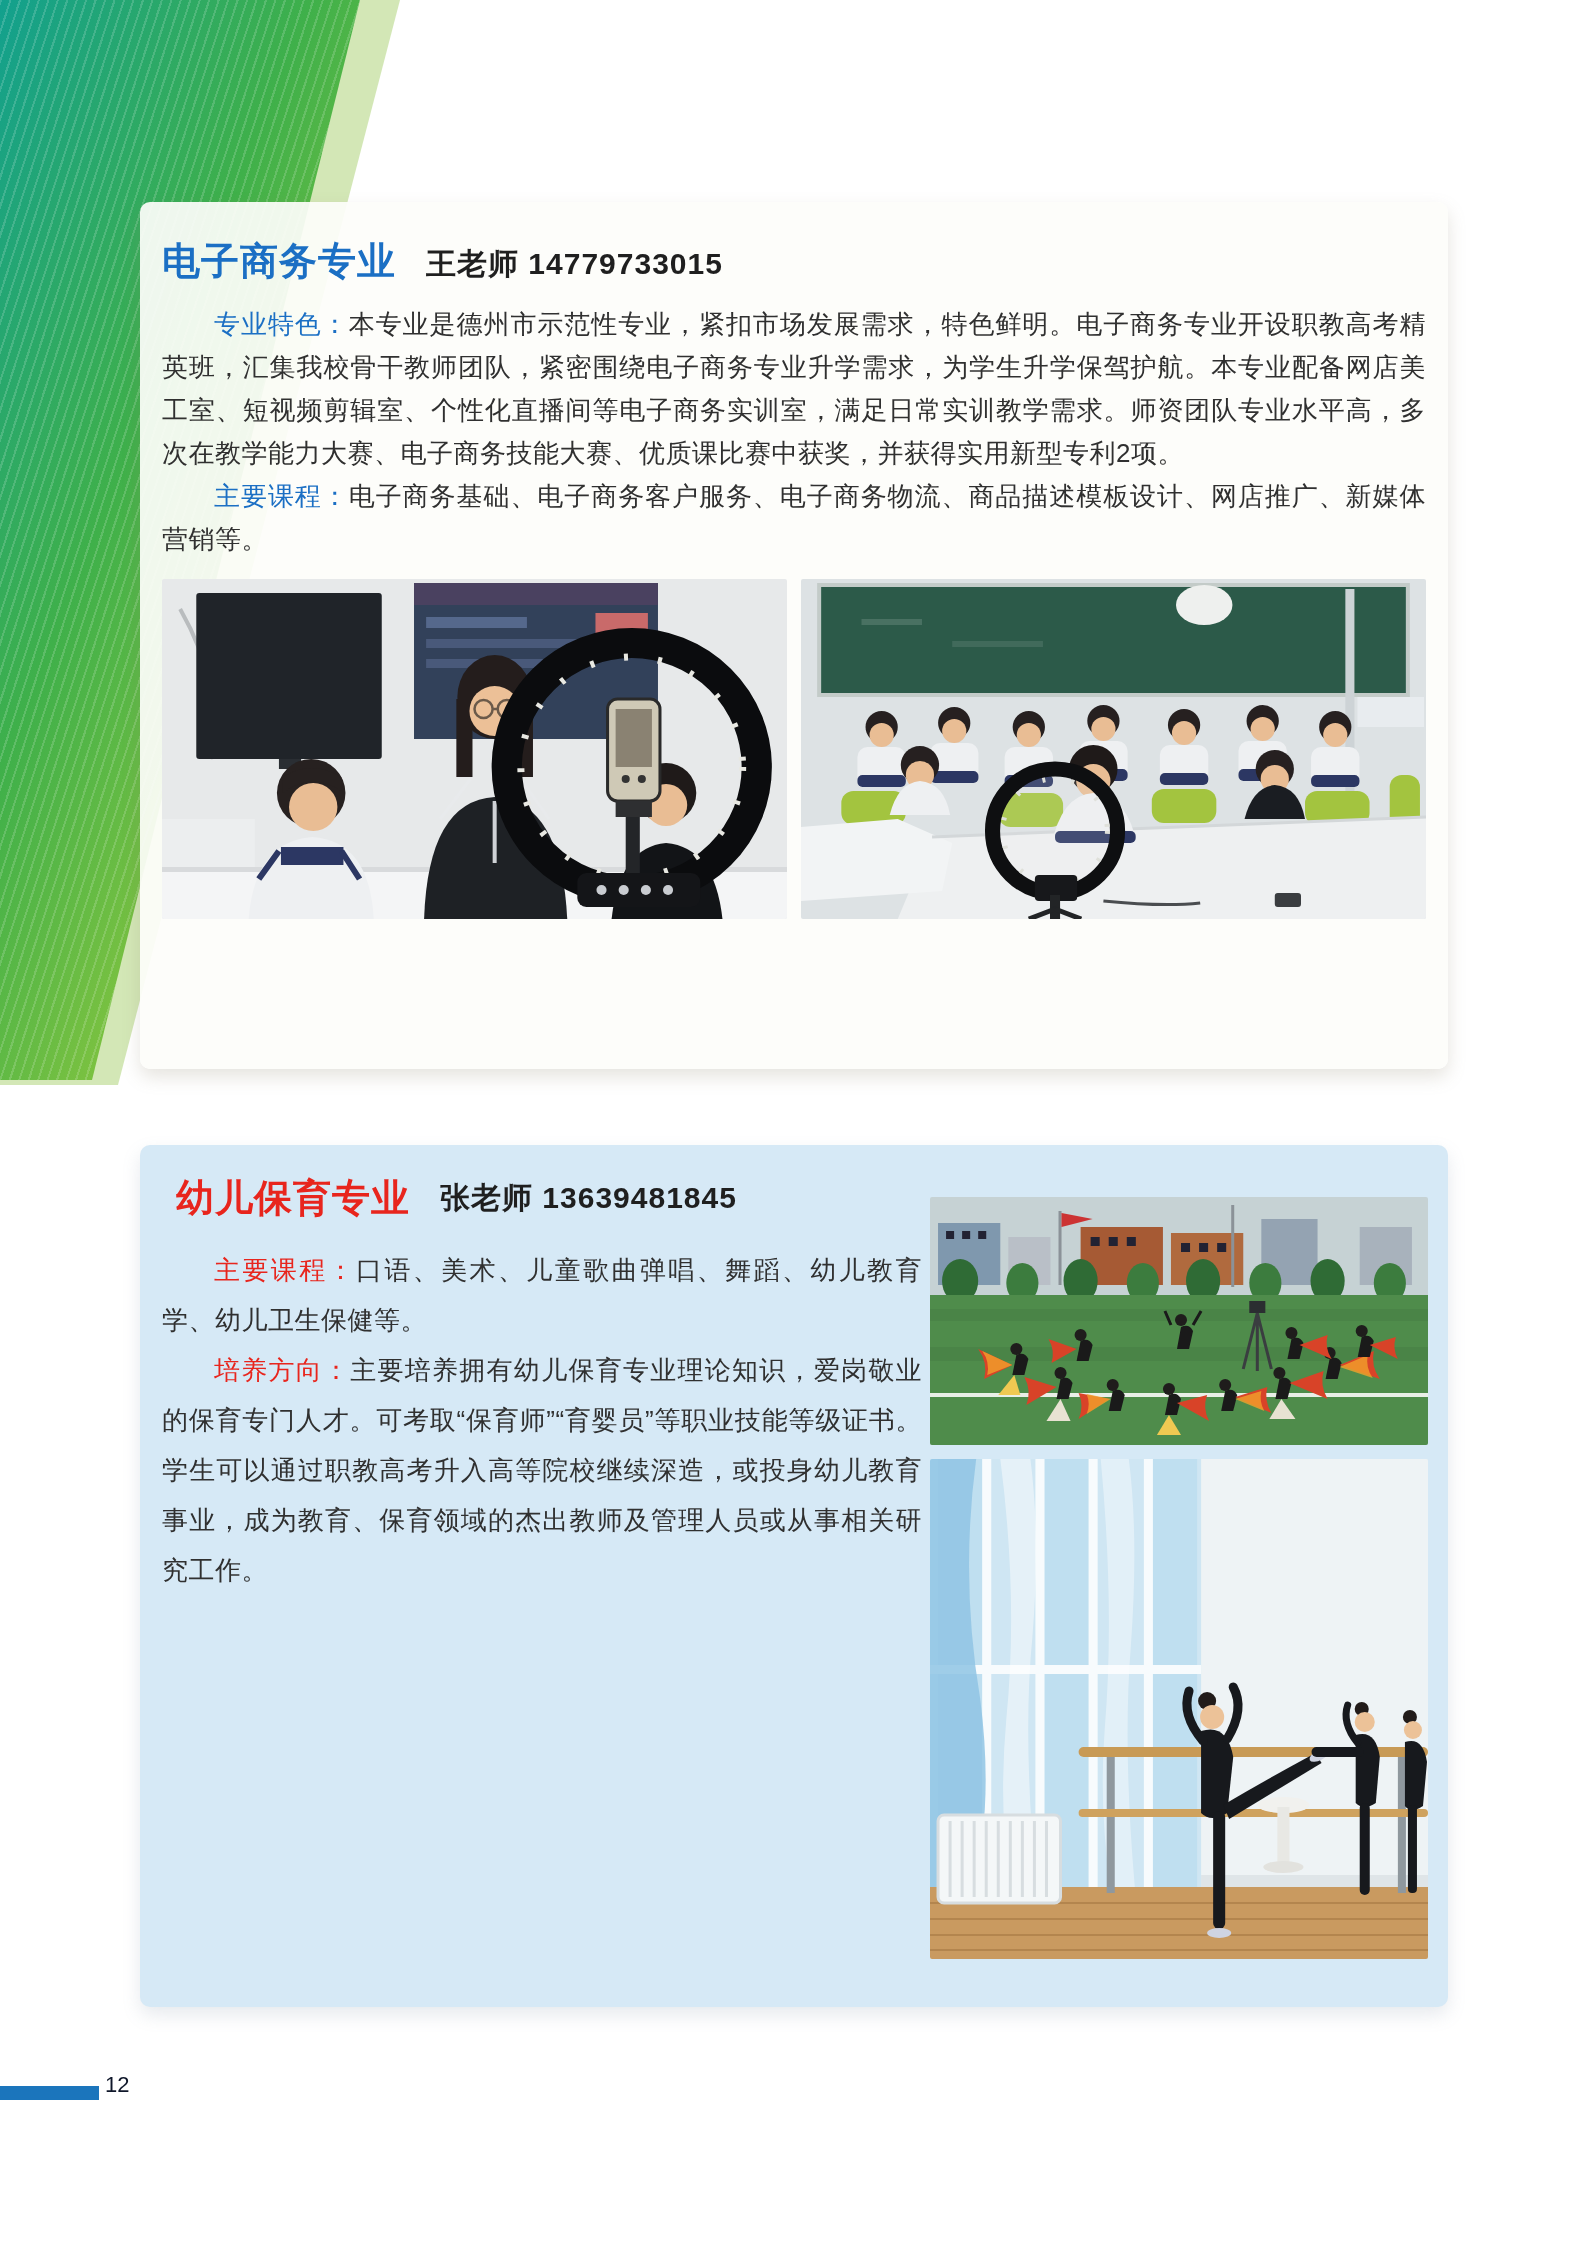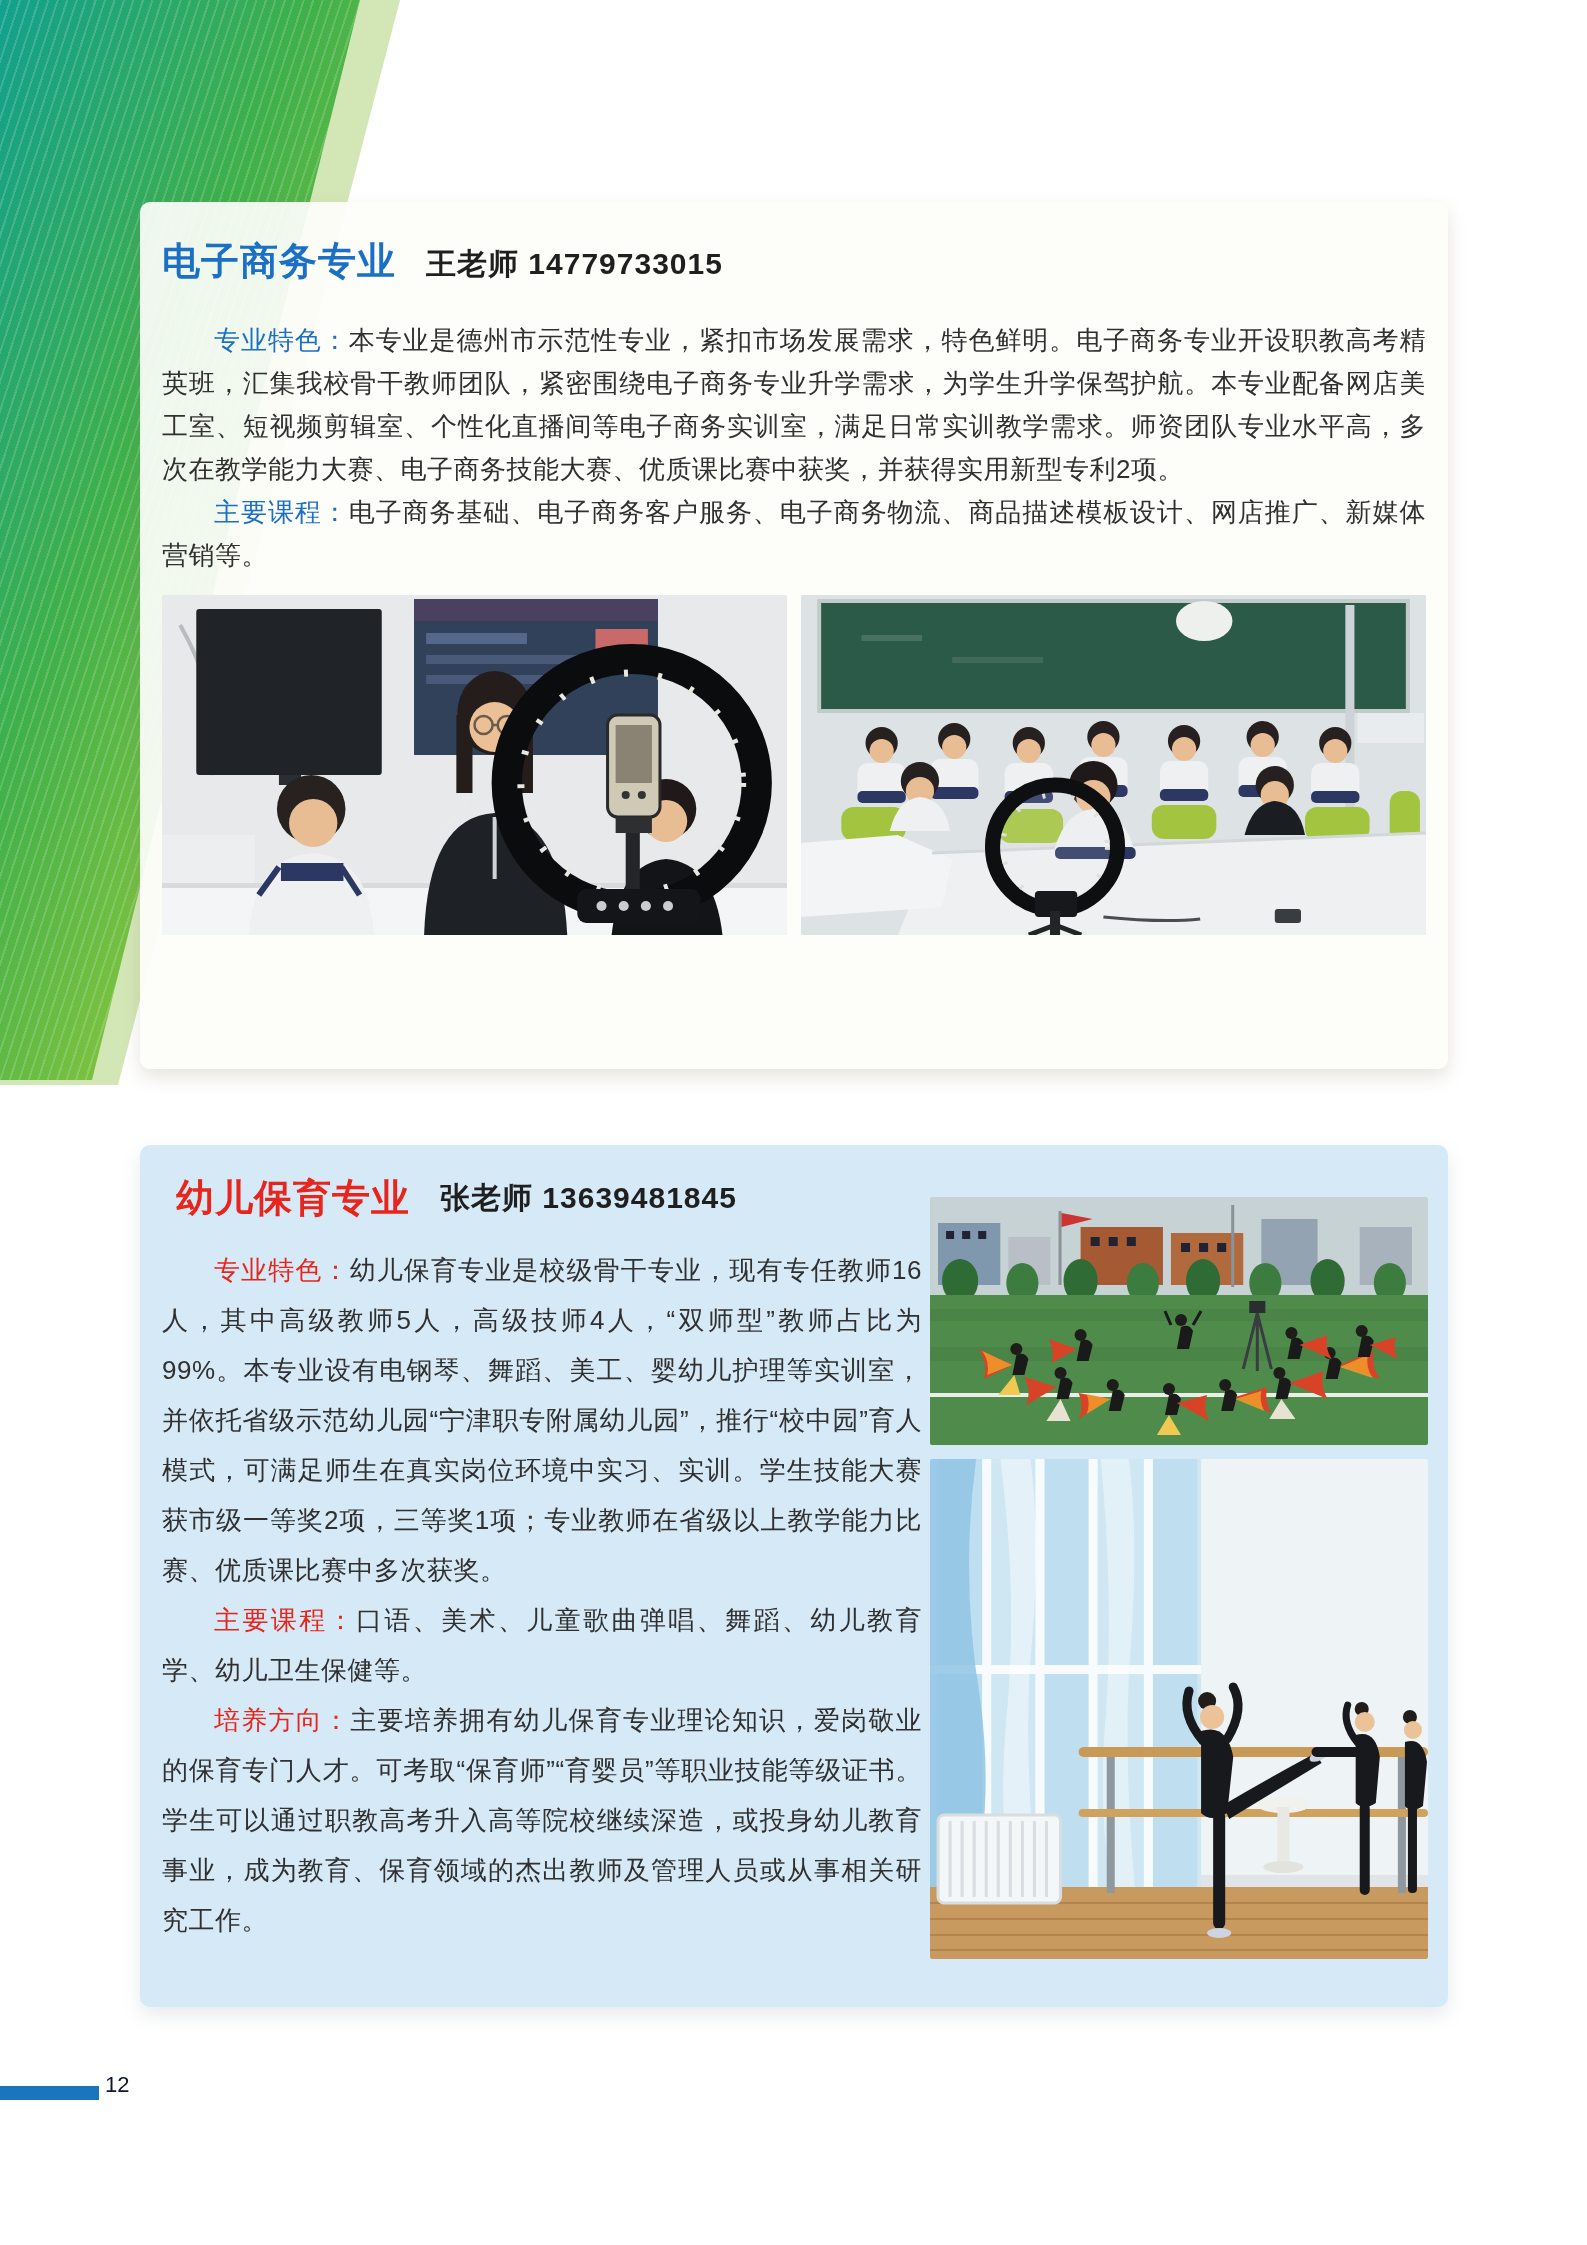--- a/index.html
+++ b/index.html
@@ -38,21 +38,21 @@
     top:1145px; height:862px;
     background:#d6e9f6;
     box-shadow:0 8px 18px rgba(120,140,160,0.18);
   }
   .title-row { display:flex; align-items:baseline; }
   .sec-title { font-size:38px; font-weight:700; letter-spacing:1px; }
   .sec-title.blue { color:#1b6fc4; }
   .sec-title.red  { color:#e8251d; }
   .sec-contact { font-size:30px; font-weight:700; color:#1f1f1f; margin-left:30px; letter-spacing:1px; }
 
-  .body-text-1 { margin-top:32px; width:1264px; }
+  .body-text-1 { margin-top:16px; width:1264px; }
   .body-text-1 p {
     font-size:26px; line-height:43px; color:#303030;
     text-indent:2em; text-align:justify; letter-spacing:0.5px;
   }
   .label-blue { color:#1b6fc4; }
   .label-red  { color:#e8251d; }
 
   .photo-row { display:flex; gap:14px; margin-top:18px; }
   .photo-row svg { border-radius:2px; display:block; }
 
@@ -227,21 +227,20 @@
     </div>
   </div>
 
   <div class="card card-2">
     <div class="title-row">
       <span class="sec-title red">幼儿保育专业</span>
       <span class="sec-contact">张老师 13639481845</span>
     </div>
 
     <div class="col-text">
-      <p><span class="label-red">专业特色：</span><span>幼儿保育专业是校级骨干专业，现有专任教师16人，其中高级教师5人，高级技师4人，“双师型”教师占比为99%。本专业设有电钢琴、舞蹈、美工、婴幼儿护理等实训室，并依托省级示范幼儿园“宁津职专附属幼儿园”，推行“校中园”育人模式，可满足师生在真实岗位环境中实习、实训。学生技能大赛获市级一等奖2项，三等奖1项；专业教师在省级以上教学能力比赛、优质课比赛中多次获奖。</span></p>
       <p><span class="label-red">主要课程：</span><span>口语、美术、儿童歌曲弹唱、舞蹈、幼儿教育学、幼儿卫生保健等。</span></p>
       <p><span class="label-red">培养方向：</span><span>主要培养拥有幼儿保育专业理论知识，爱岗敬业的保育专门人才。可考取“保育师”“育婴员”等职业技能等级证书。学生可以通过职教高考升入高等院校继续深造，或投身幼儿教育事业，成为教育、保育领域的杰出教师及管理人员或从事相关研究工作。</span></p>
     </div>
 
     <div class="col-photos">
 
       <svg width="498" height="248" viewBox="0 0 496 248" preserveAspectRatio="none">
         <rect width="496" height="248" fill="#c6d2d4"></rect>
         <rect x="8" y="26" width="62" height="62" fill="#7f98ae"></rect>
         <rect x="78" y="40" width="42" height="48" fill="#b9bfc7"></rect>

